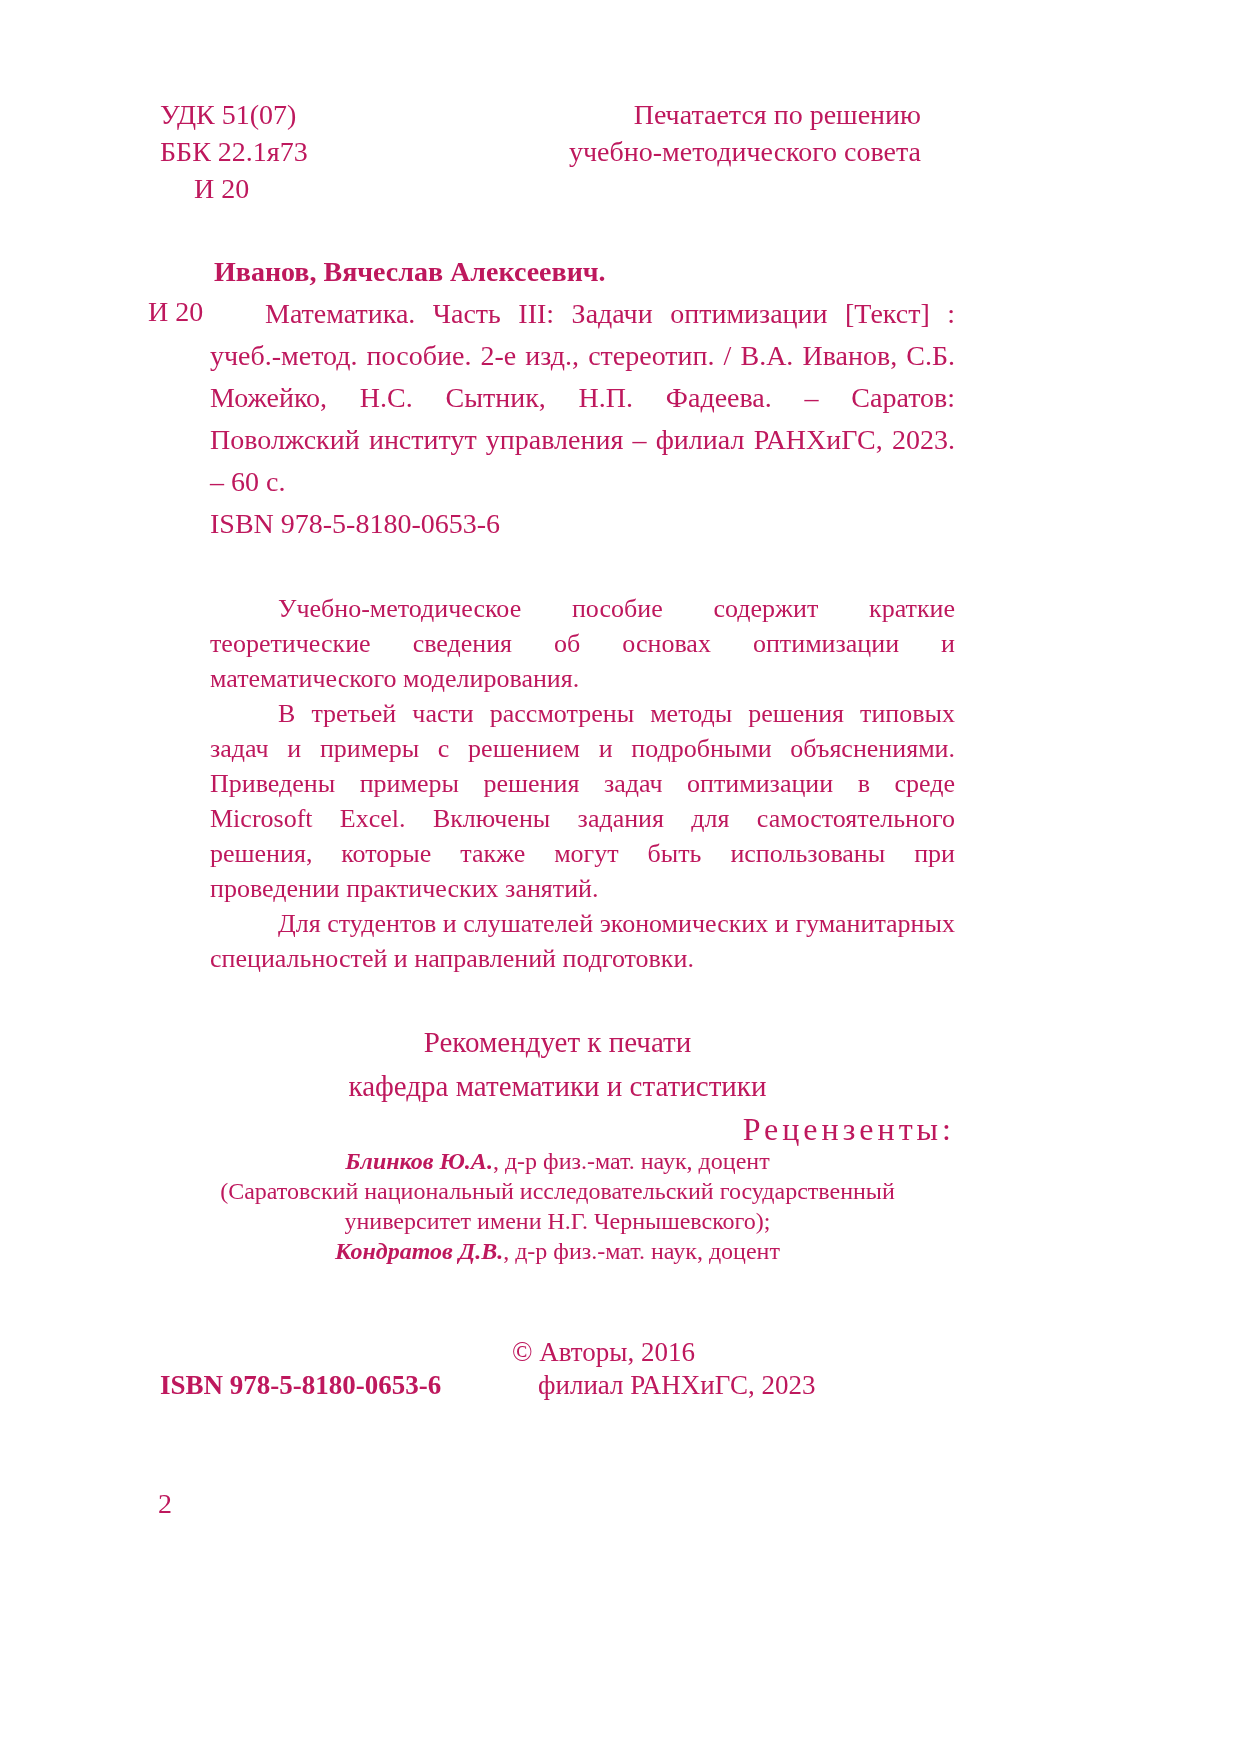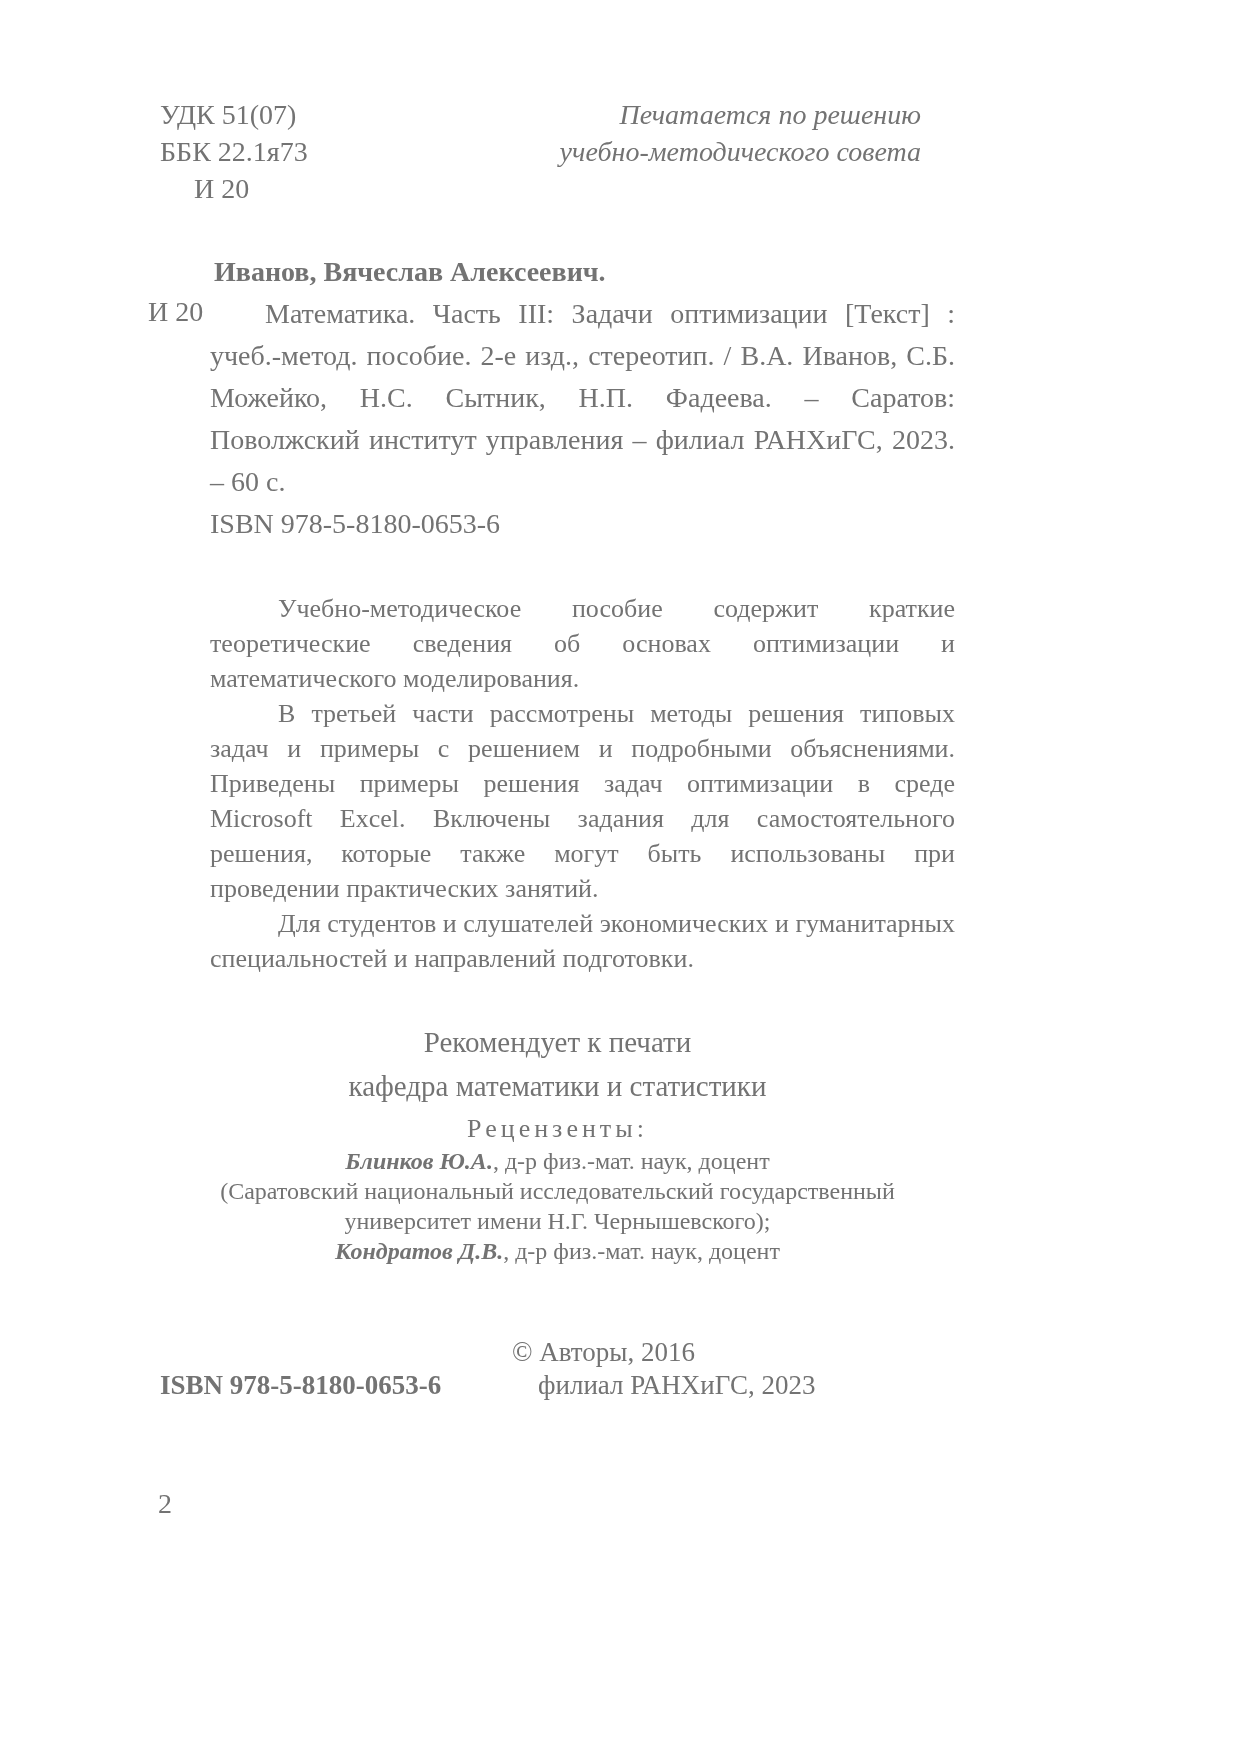--- a/index.html
+++ b/index.html
@@ -6,38 +6,37 @@
     margin: 0;
     padding: 0;
     background: #e8e8e8;
   }
   .page {
     position: relative;
     width: 1241px;
     height: 1755px;
     margin: 0 auto;
     background: #ffffff;
-    color: #737373;
+    color: #be185d;
     box-sizing: border-box;
     padding: 96px 286px 0 160px;
     font-family: "Liberation Serif", "DejaVu Serif", serif;
     overflow: hidden;
   }
 
   
   .top-row {
     display: flex;
     justify-content: space-between;
     font-size: 28px;
     line-height: 37px;
   }
   .top-left div { white-space: nowrap; }
   .top-left .idx { padding-left: 34px; }
   .top-right {
-    font-style: italic;
     text-align: right;
     margin-right: 34px;
     white-space: nowrap;
   }
 
   
   .bib {
     margin-top: 44px;
     margin-left: 50px;
     font-size: 28px;
@@ -80,23 +79,24 @@
   .center-block {
     margin-top: 44px;
     text-align: center;
   }
   .rec-line {
     font-size: 29px;
     line-height: 44px;
   }
   .reviewers-heading {
     margin-top: 4px;
-    font-size: 26px;
+    font-size: 32px;
     letter-spacing: 4px;
     line-height: 34px;
+    text-align: right;
   }
   .reviewer {
     font-size: 24px;
     line-height: 30px;
   }
   .reviewer .name {
     font-weight: bold;
     font-style: italic;
   }
   .affil {

